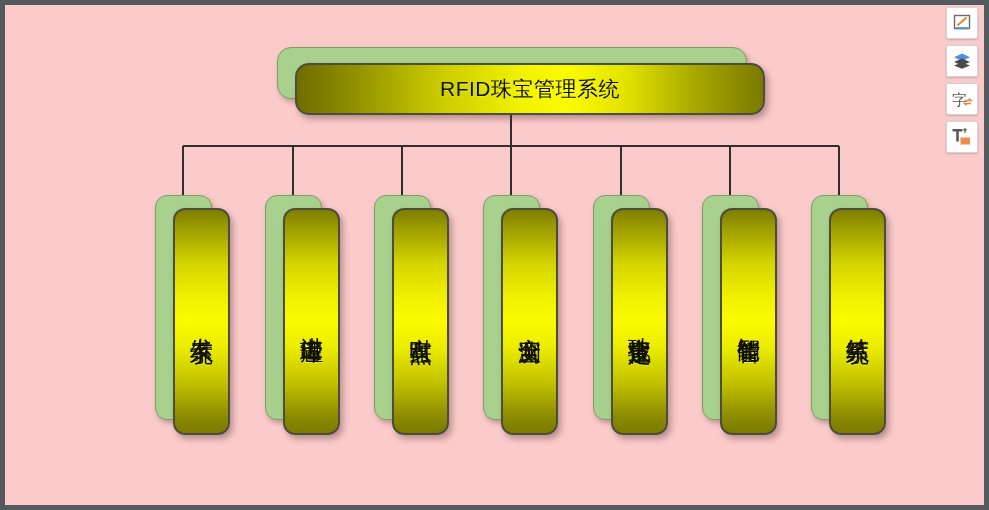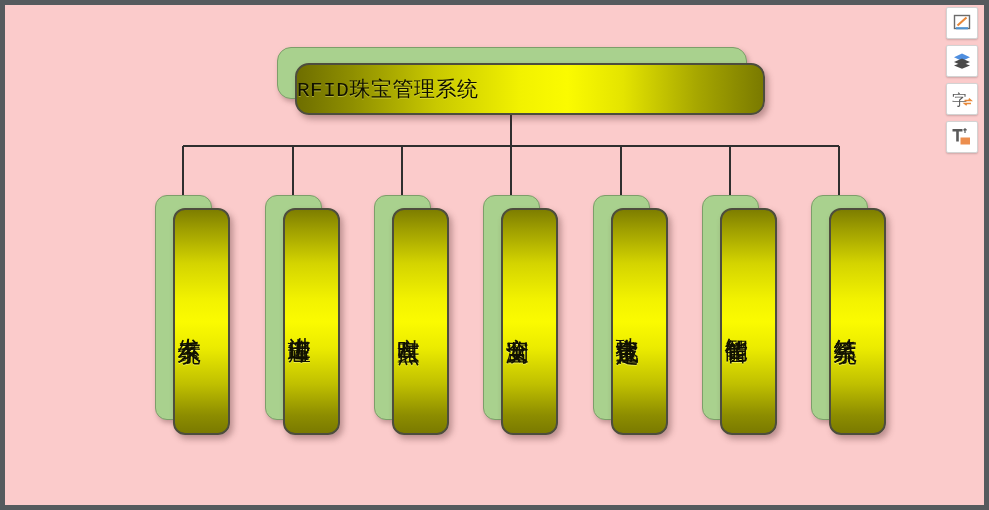--- a/index.html
+++ b/index.html
@@ -55,22 +55,21 @@
     box-sizing: border-box;
   }
   .node .front {
     position: absolute;
     border: 2px solid #4d4d3d;
     border-radius: 12px;
     box-shadow: 3px 4px 6px rgba(90,50,50,0.4);
     box-sizing: border-box;
     display: flex;
     align-items: center;
-    justify-content: flex-start;
-    font-family: Liberation Mono, monospace;
+    justify-content: center;
   }
 
   
   #node-root { left: 272px; top: 42px; width: 492px; height: 72px; }
   #node-root .back  { width: 470px; height: 52px; border-radius: 14px; }
   #node-root .front {
     left: 18px; top: 16px;
     width: 470px; height: 52px;
     border-radius: 14px;
     background: linear-gradient(to right,

